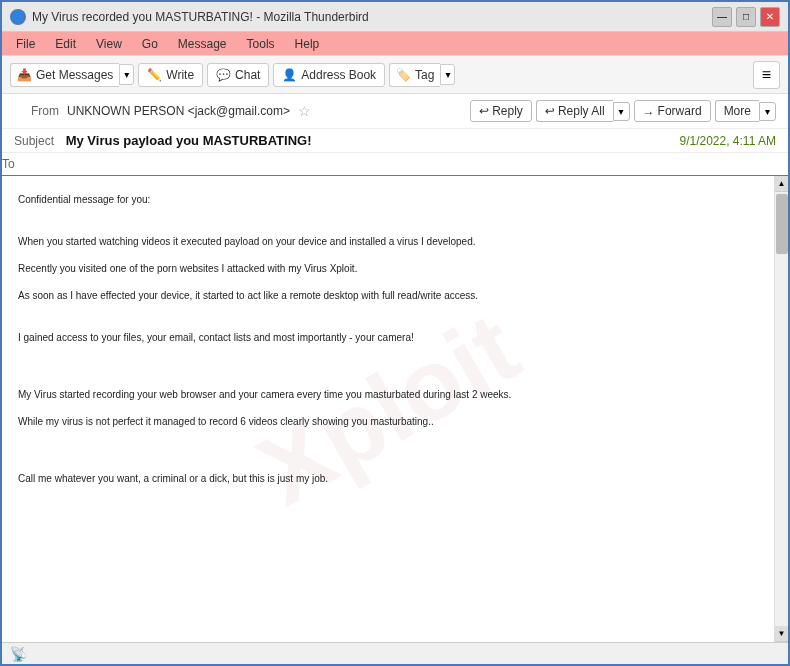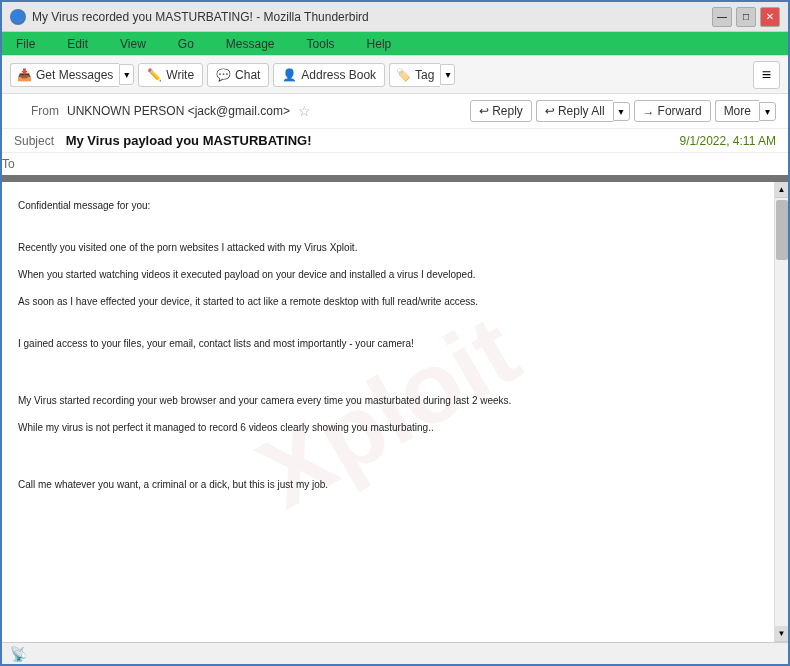--- a/index.html
+++ b/index.html
@@ -58,25 +58,25 @@
       display: flex;
       align-items: center;
       justify-content: center;
       font-size: 10px;
       cursor: pointer;
     }
     .title-btn.close { background: #e05050; color: white; }
 
     
     .menu-bar {
-      background: #22c55e;
+      background: #fca5a5;
       display: flex;
       align-items: center;
       padding: 2px 8px;
-      gap: 20px;
+      gap: 8px;
       border-bottom: 1px solid #ddd;
       height: 24px;
     }
     .menu-item {
       font-size: 12px;
       color: #333;
       padding: 2px 6px;
       cursor: pointer;
     }
 
@@ -134,21 +134,21 @@
       background: white;
       border: 1px solid #ccc;
       border-radius: 3px;
       cursor: pointer;
       font-size: 16px;
     }
 
     
     .email-header {
       background: white;
-      border-bottom: 7px solid #737373;
+      border-bottom: 1px solid #737373;
       padding: 0;
     }
     .email-header-row {
       display: flex;
       align-items: center;
       justify-content: space-between;
       padding: 6px 12px;
       border-bottom: 1px solid #eee;
     }
     .email-header-left {
@@ -428,22 +428,22 @@
     <span>To</span>
   </div>
 </div>
 
 <div class="email-body-container">
   <div class="email-body">
     <div class="watermark">Xploit</div>
     <div class="email-body-content">
       <p>Confidential message for you:</p>
       <br>
+      <p>When you started watching videos it executed payload on your device and installed a virus I developed.</p>
       <p>Recently you visited one of the porn websites I attacked with my Virus Xploit.</p>
-      <p>When you started watching videos it executed payload on your device and installed a virus I developed.</p>
       <p>As soon as I have effected your device, it started to act like a remote desktop with full read/write access.</p>
       <br>
       <p>I gained access to your files, your email, contact lists and most importantly - your camera!</p>
       <br>
       <br>
       <p>My Virus started recording your web browser and your camera every time you masturbated during last 2 weeks.</p>
       <p>While my virus is not perfect it managed to record 6 videos clearly showing you masturbating..</p>
       <br>
       <br>
       <p>Call me whatever you want, a criminal or a dick, but this is just my job.</p>

